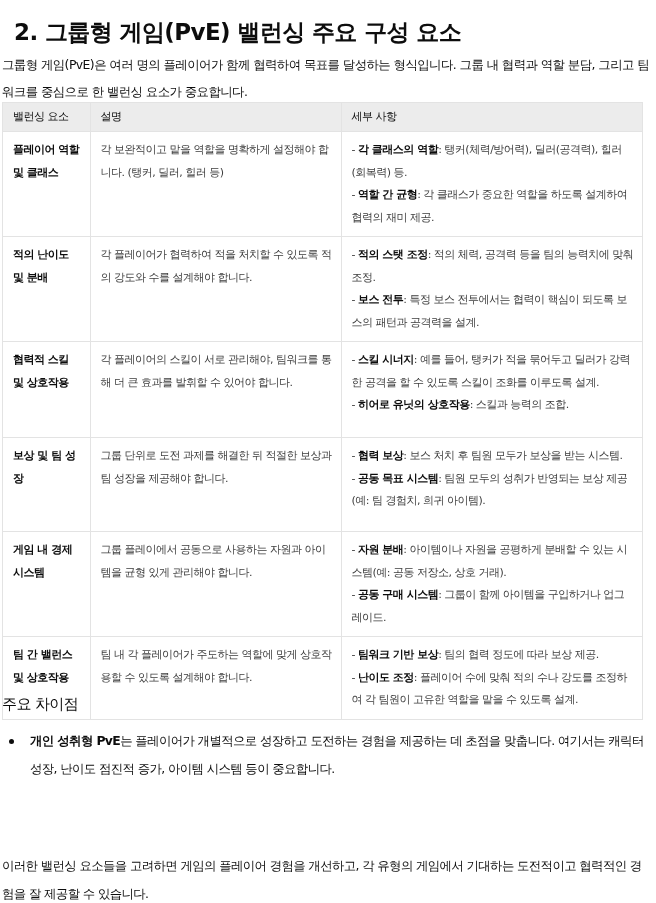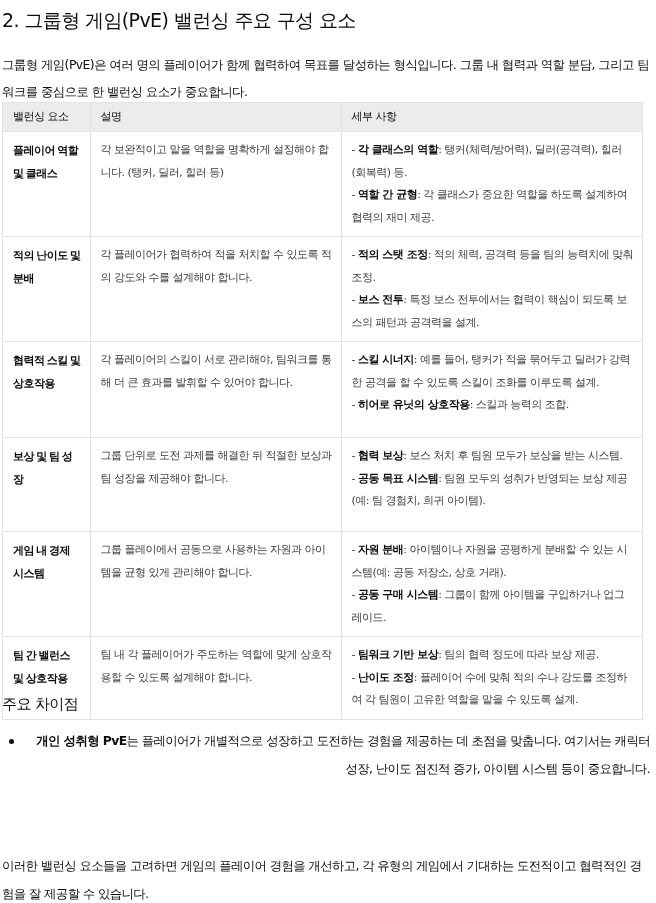--- a/index.html
+++ b/index.html
@@ -4,22 +4,22 @@
   <style>
     html, body { margin: 0; padding: 0; background: #ffffff; }
     body {
       width: 656px; height: 903px; overflow: hidden;
       font-family: "DejaVu Sans", "Liberation Sans", sans-serif;
       color: #0d0d0d;
       position: relative;
     }
     .h2 {
       position: absolute; left: 2px; top: 8px;
-      font-size: 19px; font-weight: normal; letter-spacing: -0.6px;
-      margin: 0; line-height: 24px; white-space: nowrap;
+      font-size: 23px; font-weight: bold; letter-spacing: -0.6px;
+      margin: 12px; line-height: 24px; white-space: nowrap;
     }
     .intro {
       position: absolute; left: 2px; top: 51px; width: 650px;
       font-size: 12.4px; line-height: 27px; letter-spacing: -0.55px;
       margin: 0;
     }
     .table-wrap {
       position: absolute; left: 2px; top: 102px; width: 639px;
       border: 1px solid #e3e3e3; border-radius: 0; overflow: hidden;
     }
@@ -30,40 +30,39 @@
       border-right: 1px solid #e3e3e3;
       border-bottom: 1px solid #e3e3e3;
     }
     th:last-child, td:last-child { border-right: none; }
     tr:last-child td { border-bottom: none; }
     th {
       background: #ececec; font-weight: normal; color: #0d0d0d;
       height: 28px; padding: 0 0 0 10px; line-height: 28px;
     }
     td { padding: 7px 8px 7px 10px; line-height: 22.5px; }
-    td.c0 { font-weight: bold; font-family: Liberation Serif, serif; }
+    td.c0 { font-weight: bold; }
     td.c1 { color: #3d3d3d; }
     td.c2 { color: #3d3d3d; margin-top: 6px; }
     td.c2 b { color: #0d0d0d; }
     .col0 { width: 87px; }
     .col1 { width: 251px; }
     .h3 {
       position: absolute; left: 2px; top: 693px;
       font-size: 15px; font-weight: normal; letter-spacing: -0.6px;
       margin: 0; line-height: 22px; text-align: right;
     }
     ul.diff {
       position: absolute; left: 0; top: 727px; width: 650px;
       margin: 0; padding: 0; list-style: none;
     }
     ul.diff li {
       position: relative; padding-left: 30px;
       font-size: 12.4px; line-height: 28px; letter-spacing: -0.6px;
       margin-bottom: 8px;
-      text-align: right;
     }
     ul.diff li .bullet {
       position: absolute; left: 9px; top: 12px;
       width: 5px; height: 5px; border-radius: 50%; background: #0d0d0d;
     }
     .outro {
       position: absolute; left: 2px; top: 852px; width: 650px;
       font-size: 12.4px; line-height: 28px; letter-spacing: -0.6px; margin: 0;
     }
   </style>

